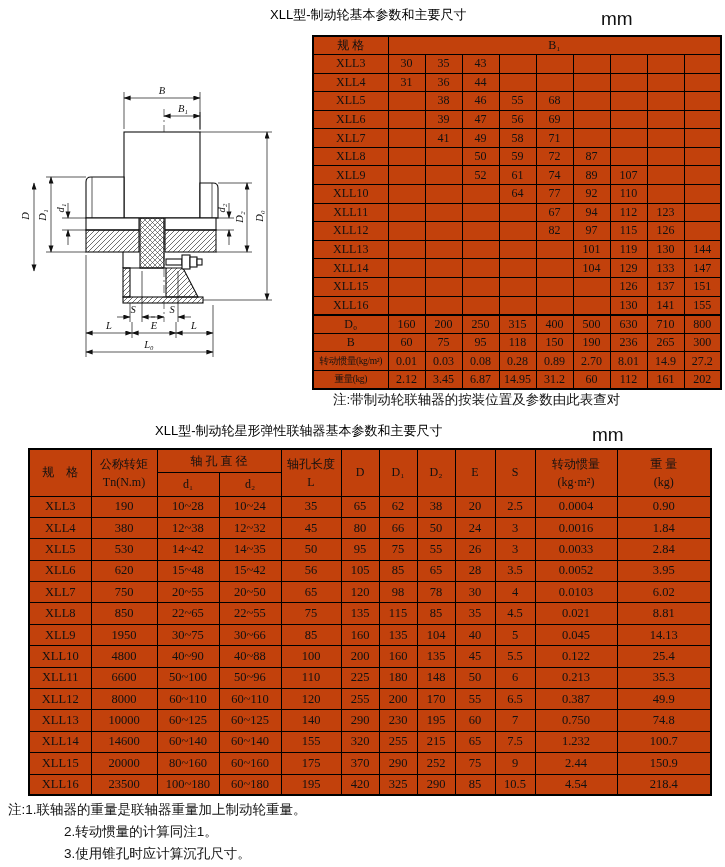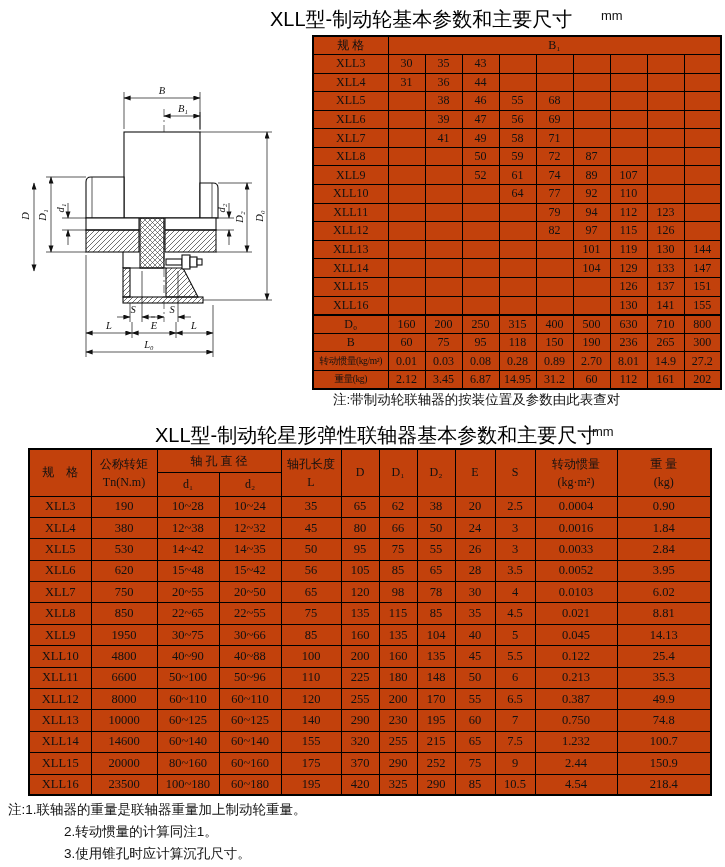--- a/index.html
+++ b/index.html
@@ -1,23 +1,23 @@
 <!DOCTYPE html>
 <html><head>
 <meta charset="utf-8">
 <style>
   *{box-sizing:border-box;margin:0;padding:0}
   html,body{background:#fff}
   body{font-family:"Liberation Serif","DejaVu Serif",serif;color:#111}
   .page{position:relative;width:725px;height:867px;background:#fff;overflow:hidden}
 
-  .title{position:absolute;font-size:20px;font-family:"Liberation Sans","DejaVu Sans",sans-serif;color:#000;white-space:nowrap}
+  .title{position:absolute;font-size:13px;font-family:"Liberation Sans","DejaVu Sans",sans-serif;color:#000;white-space:nowrap}
   .t-main{left:270px;top:6px}
   .t-sub{left:155px;top:422px}
-  .unit{position:absolute;font-size:13px;font-family:"Liberation Sans","DejaVu Sans",sans-serif}
+  .unit{position:absolute;font-size:19px;font-family:"Liberation Sans","DejaVu Sans",sans-serif}
   .u1{left:601px;top:8px}
   .u2{left:592px;top:424px}
 
   table{border-collapse:collapse;position:absolute;table-layout:fixed;background:#c2410c}
   td,th{border:1px solid #000;text-align:center;vertical-align:middle;padding:0;font-weight:normal;overflow:hidden;white-space:nowrap}
 
   .t1{left:312px;top:35px;width:410px;height:355px;border:2px solid #000;font-size:12px}
   .t1 tr{height:17.7px}
   .t1 .spec{font-size:12px}
   .t1 tr.sep td{border-top:2px solid #000}
@@ -268,21 +268,21 @@
           <td>110</td>
           <td></td>
           <td></td>
         </tr>
         <tr>
           <td class="spec">XLL11</td>
           <td></td>
           <td></td>
           <td></td>
           <td></td>
-          <td>79</td>
+          <td>67</td>
           <td>94</td>
           <td>112</td>
           <td>123</td>
           <td></td>
         </tr>
         <tr>
           <td class="spec">XLL12</td>
           <td></td>
           <td></td>
           <td></td>

